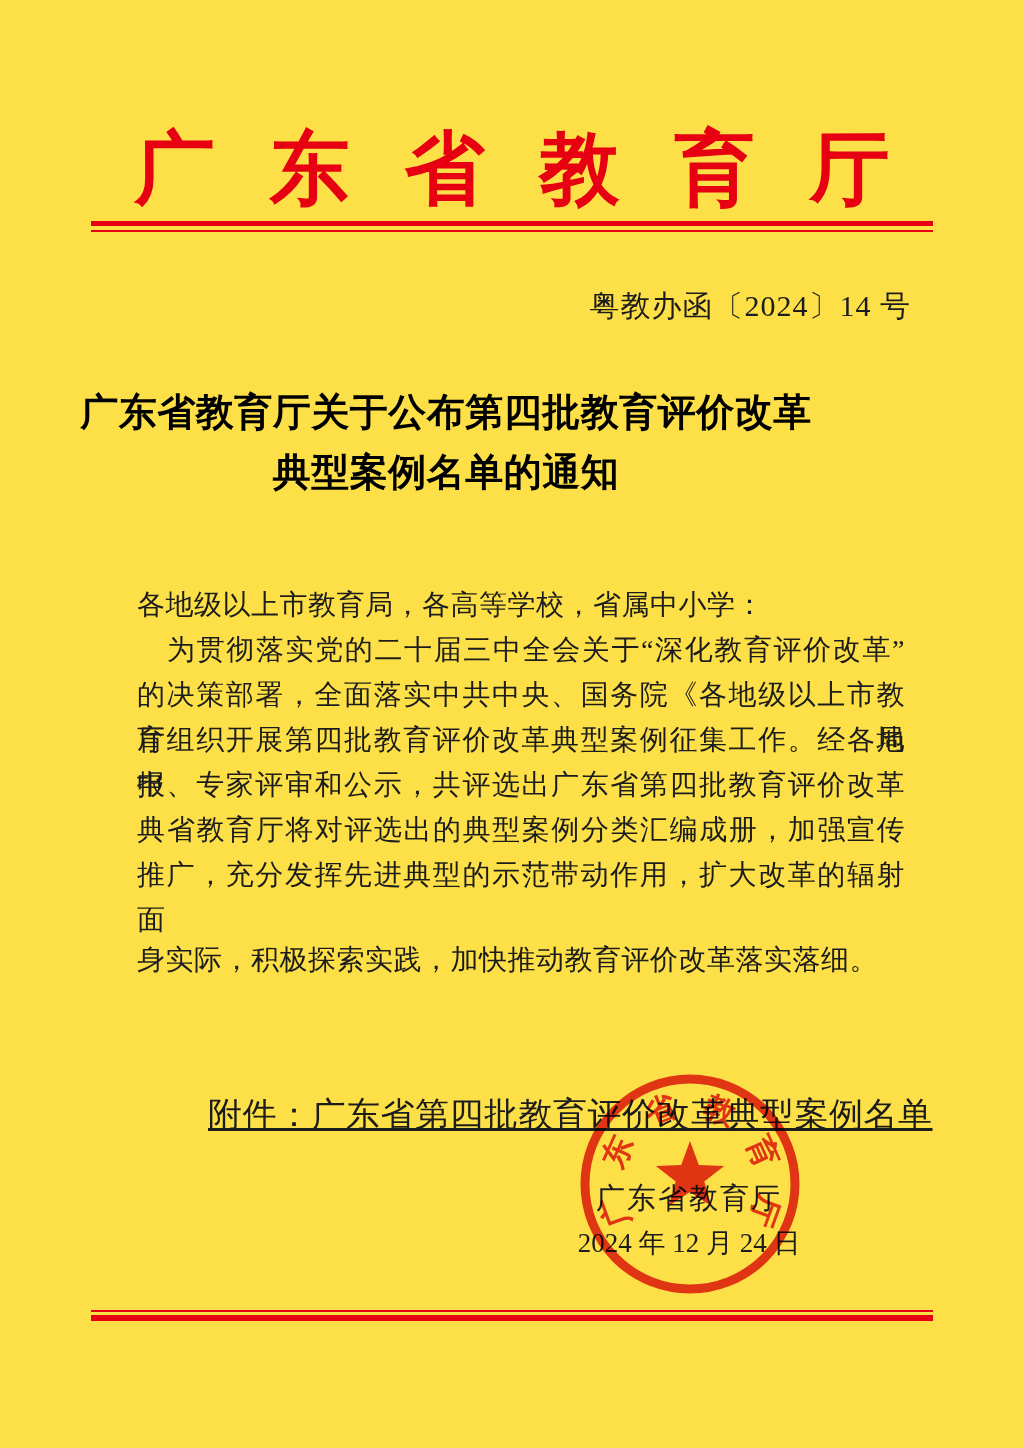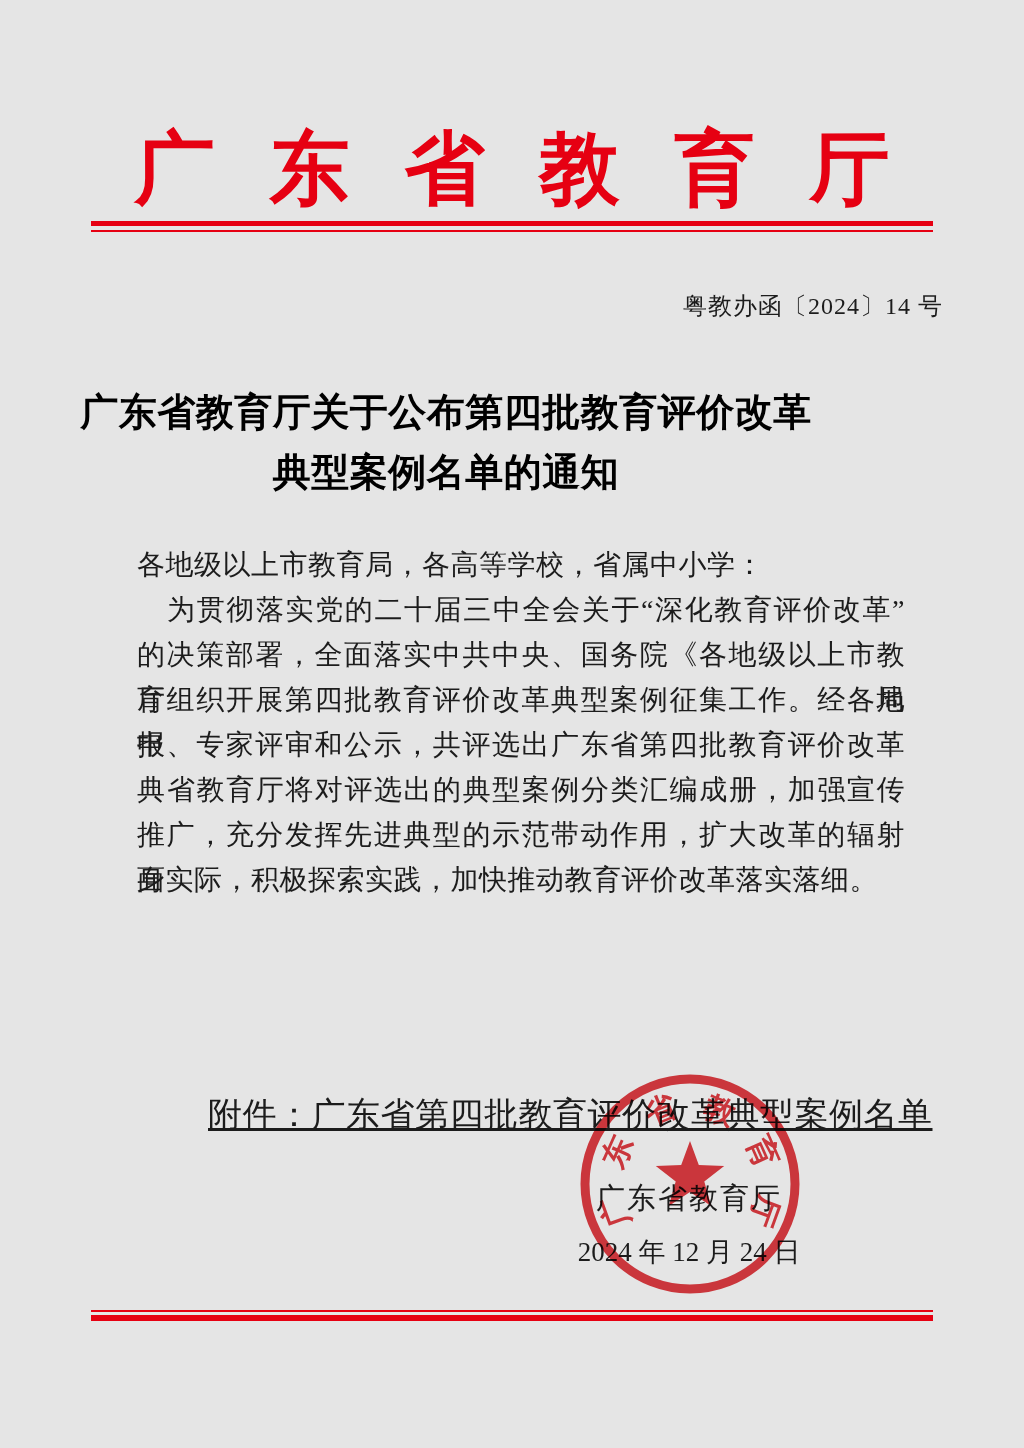--- a/index.html
+++ b/index.html
@@ -8,42 +8,42 @@
     --ink:#1c1c1c;
   }
   html,body{margin:0;padding:0;}
   body{
     width:1024px;height:1448px;
     background:#ffffff;
     font-family:"Liberation Serif","DejaVu Serif",serif;
     color:var(--ink);
     overflow:hidden;
   }
-  .page{position:relative;width:1024px;height:1448px;background:#e5e5e5;}
+  .page{position:relative;width:1024px;height:1448px;background:#fde047;}
 
   
   .agency-header{
     position:absolute;top:124px;left:0;width:1024px;
     text-align:center;
     font-size:80px;font-weight:bold;
     letter-spacing:55px;padding-left:55px;box-sizing:border-box;
     color:var(--red);
     white-space:nowrap;
     line-height:90px;
   }
   .rule{position:absolute;left:91px;width:842px;background:var(--red);}
   .rule-top-thick{top:221px;height:5px;}
   .rule-top-thin{top:230px;height:2px;}
   .rule-bottom-thin{top:1310px;height:2px;}
   .rule-bottom-thick{top:1315px;height:6px;}
 
   
   .doc-number{
-    position:absolute;top:288px;right:81px;
-    font-size:24px;line-height:36px;
+    position:absolute;top:288px;right:113px;
+    font-size:30px;line-height:36px;
     color:var(--ink);
     letter-spacing:1px;
   }
 
   
   .notice-title{
     position:absolute;top:382px;left:0;width:892px;
     text-align:center;
     font-size:38px;font-weight:bold;
     line-height:60px;
@@ -59,38 +59,39 @@
   }
   .body-line{
     text-align:justify;
     text-align-last:justify;
     letter-spacing:0.5px;
     height:45px;
   }
   .body-line.no-stretch{
     text-align:right;
     text-align-last:left;
+    margin-top:40px;
   }
   .body-line.indent{text-indent:30px;}
 
   .attachment-line{
     position:absolute;top:1092px;left:208px;
     font-size:34px;line-height:45px;
     letter-spacing:0.5px;
     color:var(--ink);
     text-decoration:underline;
   }
 
   
   .signature-block{
     position:absolute;top:1181px;left:529px;width:320px;
     text-align:center;color:var(--ink);
   }
   .signer-name{font-size:29px;line-height:34px;letter-spacing:2px;}
-  .issue-date{font-size:27px;line-height:32px;margin-top:21px;letter-spacing:0;}
+  .issue-date{font-size:27px;line-height:32px;margin-top:12px;letter-spacing:0;}
 
   
   .official-seal{
     position:absolute;top:1072px;left:578px;width:224px;height:224px;
     opacity:0.88;
     mix-blend-mode:multiply;
     pointer-events:none;
   }
   .official-seal svg{display:block;width:224px;height:224px;}
   .seal-char{

